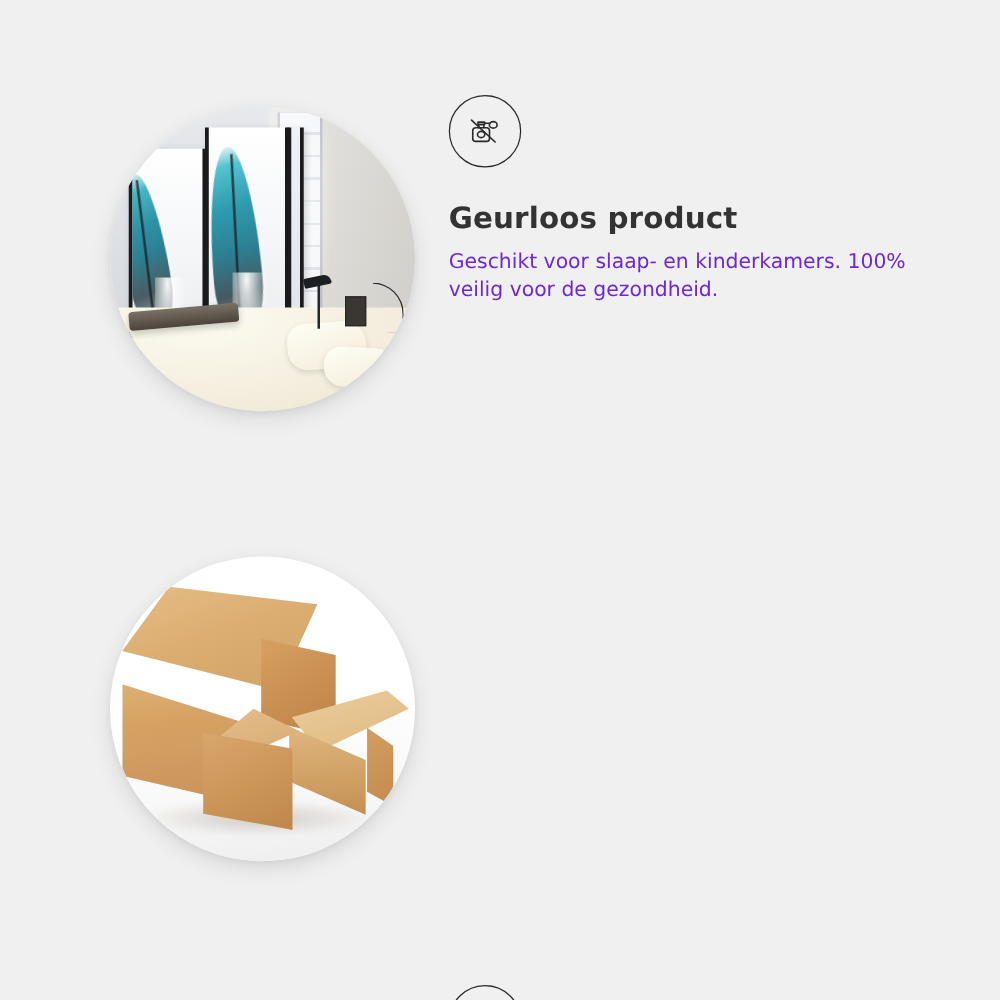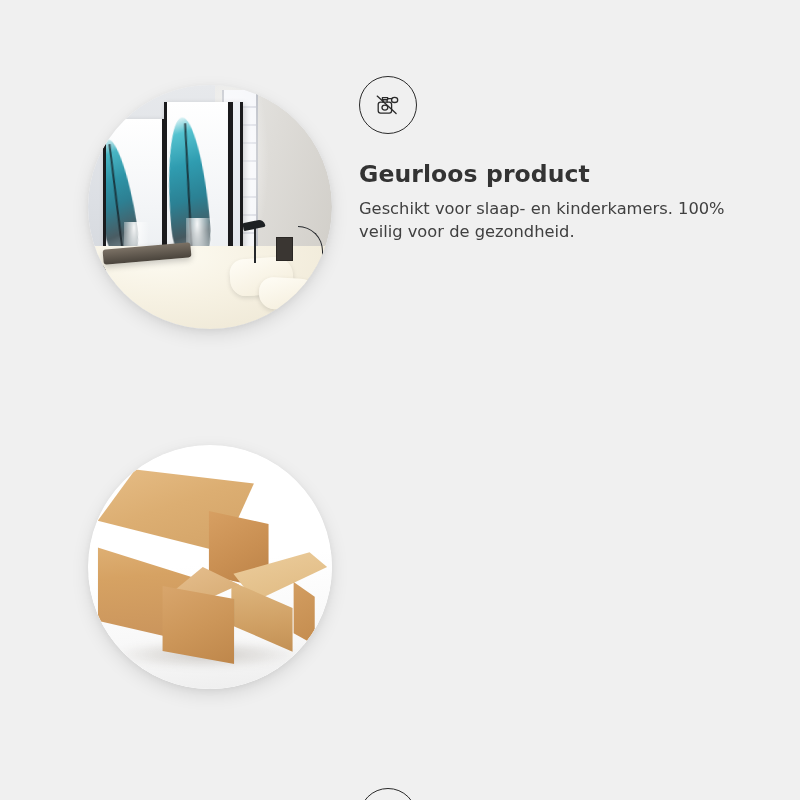--- a/index.html
+++ b/index.html
@@ -339,21 +339,21 @@
     font-size: 23.5px;
     font-weight: 600;
     letter-spacing: .1px;
     color: #333333;
     line-height: 1.15;
   }
   .feature-desc {
     margin: 9px 0 0 0;
     font-size: 16.3px;
     font-weight: 400;
-    color: #404040;
+    color: #6d28d9;
     line-height: 1.42;
     max-width: 392px;
   }
 </style>
 </head>
 <body>
 
 <div class="page">
 
   <section class="feature feature--one">

